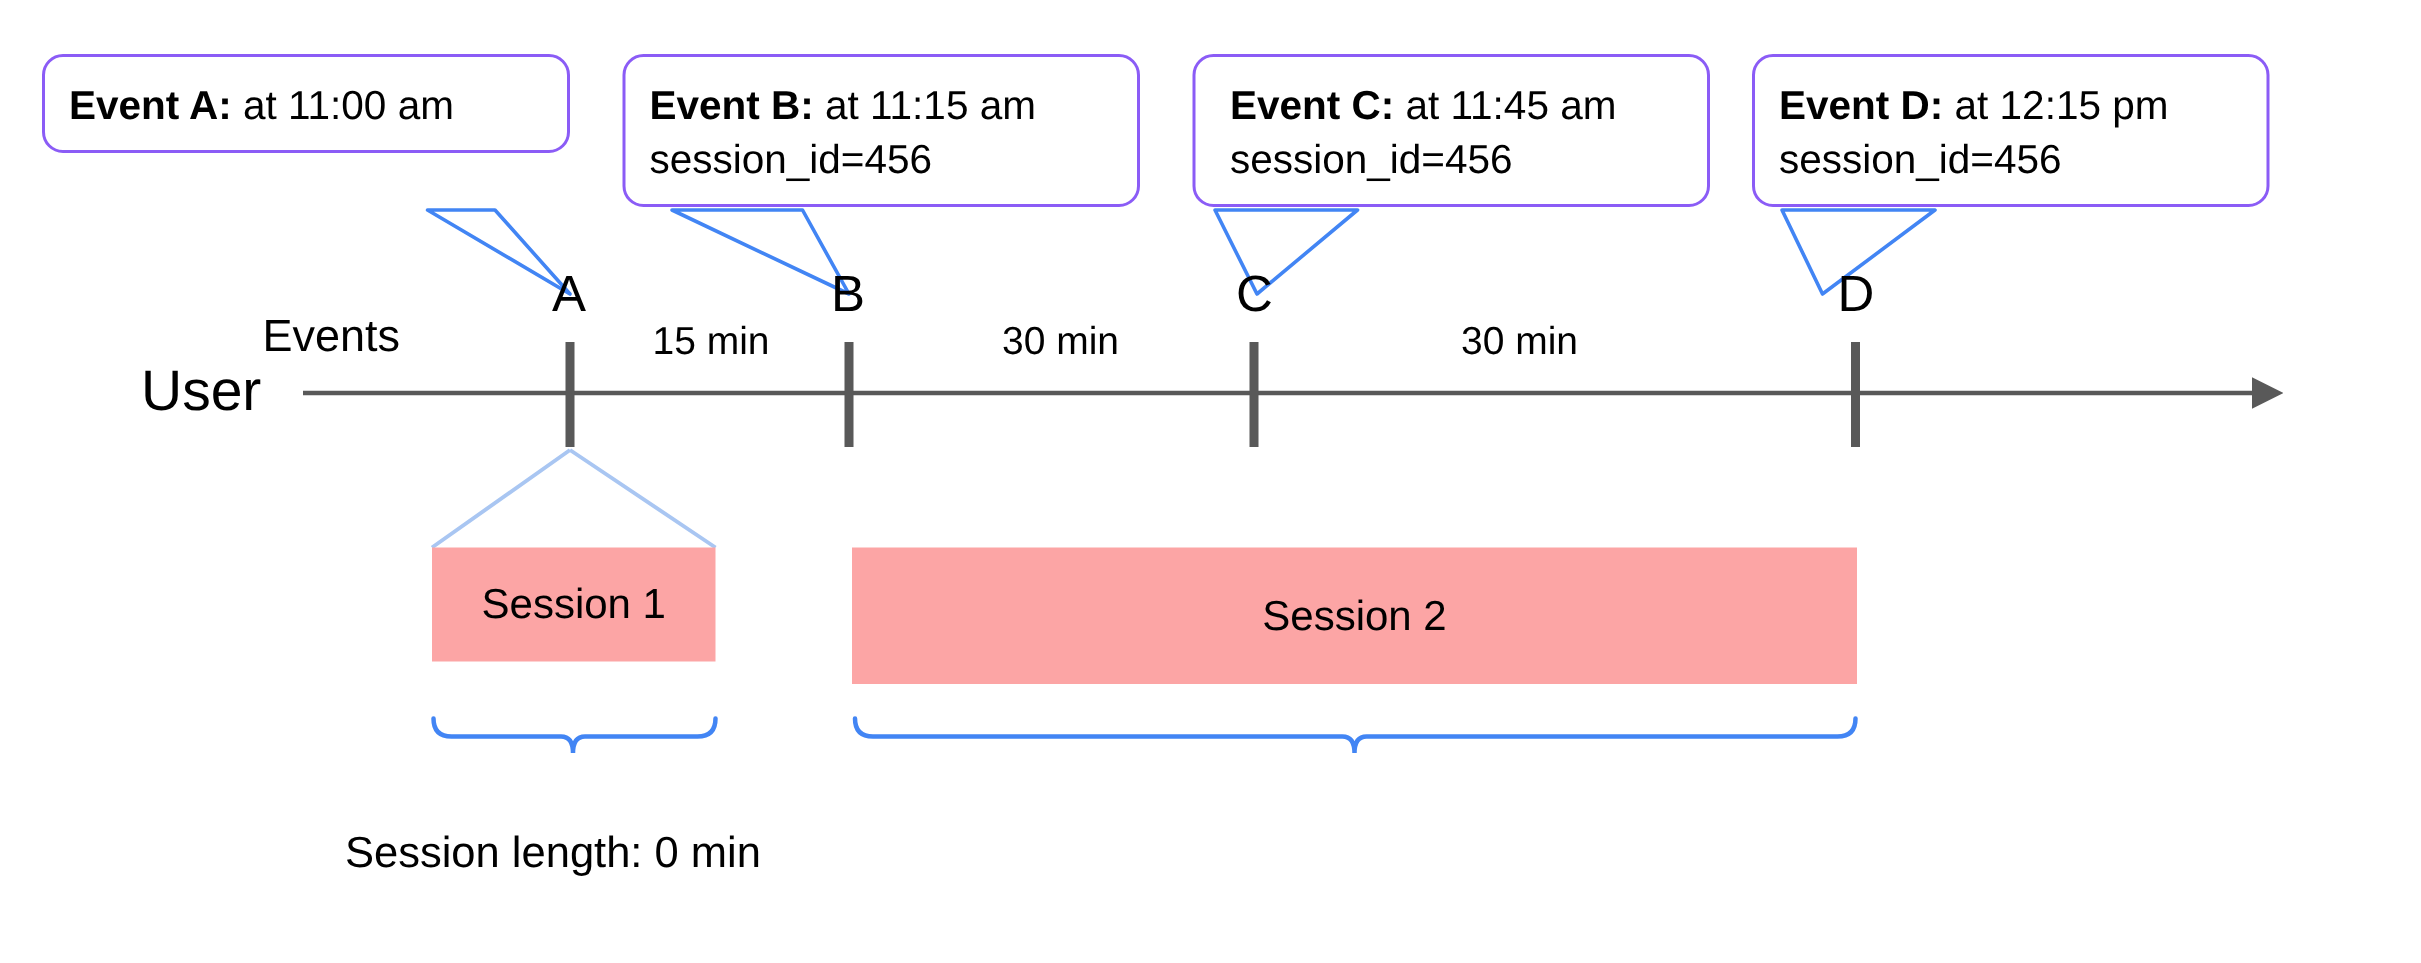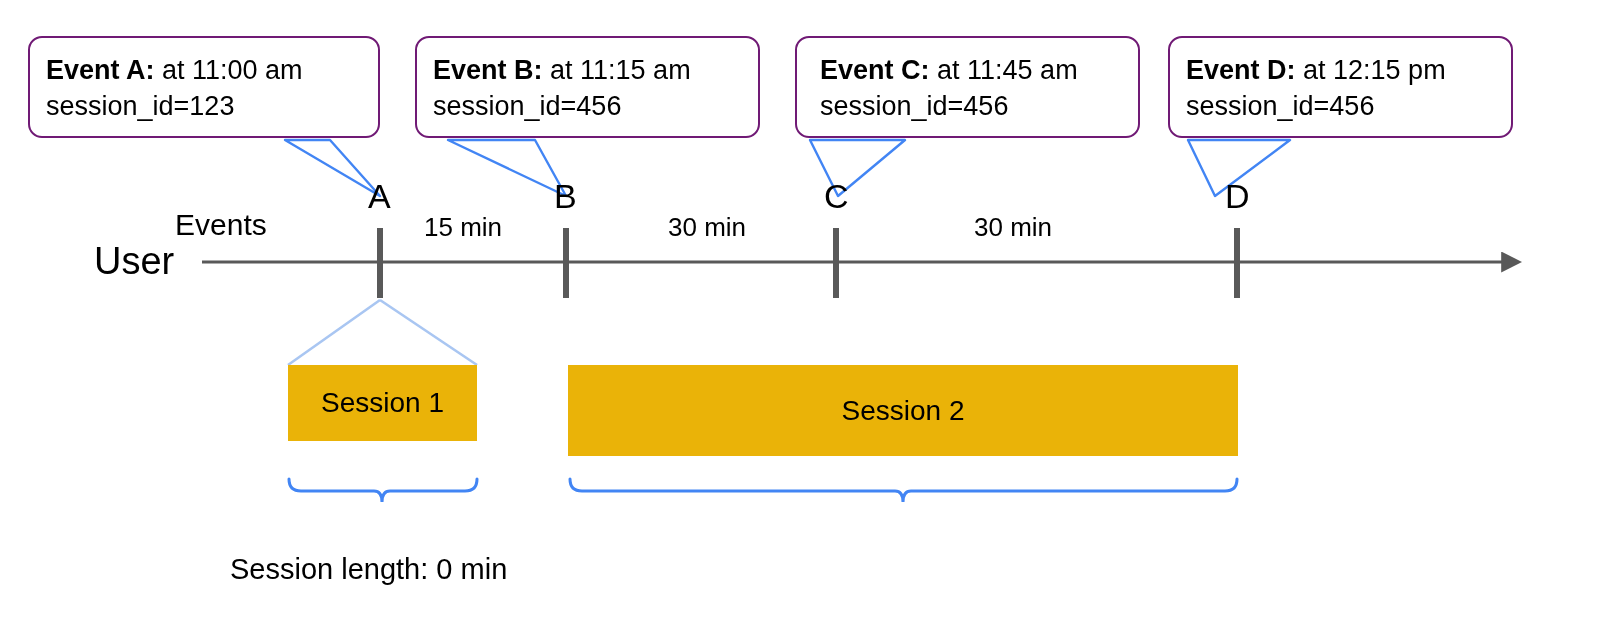--- a/index.html
+++ b/index.html
@@ -24,21 +24,21 @@
     top: 0;
     width: 1614px;
     height: 642px;
     pointer-events: none;
   }
 
   
   .callout {
     position: absolute;
     box-sizing: border-box;
-    border: 2px solid #701a75;
+    border: 2px solid #8b5cf6;
     border-radius: 14px;
     background: #ffffff;
     padding: 14px 16px 12px 16px;
     line-height: 1.34;
     font-size: 27px;
     color: #000000;
     white-space: nowrap;
   }
   .callout .line1 { display: block; }
   .callout .line2 { display: block; }
@@ -52,21 +52,21 @@
   }
   .lbl-events { font-size: 30px; }
   .lbl-user   { font-size: 38px; }
   .lbl-evtpt  { font-size: 34px; }
   .lbl-dur    { font-size: 26px; }
   .lbl-length { font-size: 29px; }
 
   
   .session-bar {
     position: absolute;
-    background: #eab308;
+    background: #fca5a5;
     display: flex;
     align-items: center;
     justify-content: center;
     font-size: 28px;
     color: #000000;
   }
 </style>
 </head>
 <body>
 
@@ -93,21 +93,20 @@
 
     <path d="M 380 300 L 288 365 M 380 300 L 477 365" stroke="#a9c6f2" stroke-width="2.6" fill="none"></path>
 
     <path d="M 289 479 q 0 12 12 12 L 374 491 q 8 0 8 11 q 0 -11 8 -11 L 465 491 q 12 0 12 -12" stroke="#4285f4" stroke-width="3" fill="none" stroke-linecap="round"></path>
 
     <path d="M 570 479 q 0 12 12 12 L 895 491 q 8 0 8 11 q 0 -11 8 -11 L 1225 491 q 12 0 12 -12" stroke="#4285f4" stroke-width="3" fill="none" stroke-linecap="round"></path>
   </svg>
 
   <div class="callout" style="left:28px; top:36px; width:352px;">
     <span class="line1"><b>Event A:</b><span> at 11:00 am</span></span>
-    <span class="line2">session_id=123</span>
   </div>
 
   <div class="callout" style="left:415px; top:36px; width:345px;">
     <span class="line1"><b>Event B:</b><span> at 11:15 am</span></span>
     <span class="line2">session_id=456</span>
   </div>
 
   <div class="callout" style="left:795px; top:36px; width:345px;padding-left:23px;">
     <span class="line1"><b>Event C:</b><span> at 11:45 am</span></span>
     <span class="line2">session_id=456</span>
@@ -120,21 +119,21 @@
 
   <div class="lbl lbl-events" style="left:175px; top:180px;margin-top:28px;">Events</div>
 
   <div class="lbl lbl-user" style="left:94px; top:240px;">User</div>
 
   <div class="lbl lbl-evtpt" style="left:368px; top:177px;">A</div>
   <div class="lbl lbl-evtpt" style="left:554px; top:177px;">B</div>
   <div class="lbl lbl-evtpt" style="left:824px; top:177px;">C</div>
   <div class="lbl lbl-evtpt" style="left:1225px; top:177px;">D</div>
 
-  <div class="lbl lbl-dur" style="left:424px; top:212px;">15 min</div>
+  <div class="lbl lbl-dur" style="left:435px; top:212px;">15 min</div>
   <div class="lbl lbl-dur" style="left:668px; top:212px;">30 min</div>
   <div class="lbl lbl-dur" style="left:974px; top:212px;">30 min</div>
 
   <div class="session-bar" style="left:288px; top:365px; width:189px; height:76px;">
     <span>Session 1</span>
   </div>
 
   <div class="session-bar" style="left:568px; top:365px; width:670px; height:91px;">
     <span>Session 2</span>
   </div>

